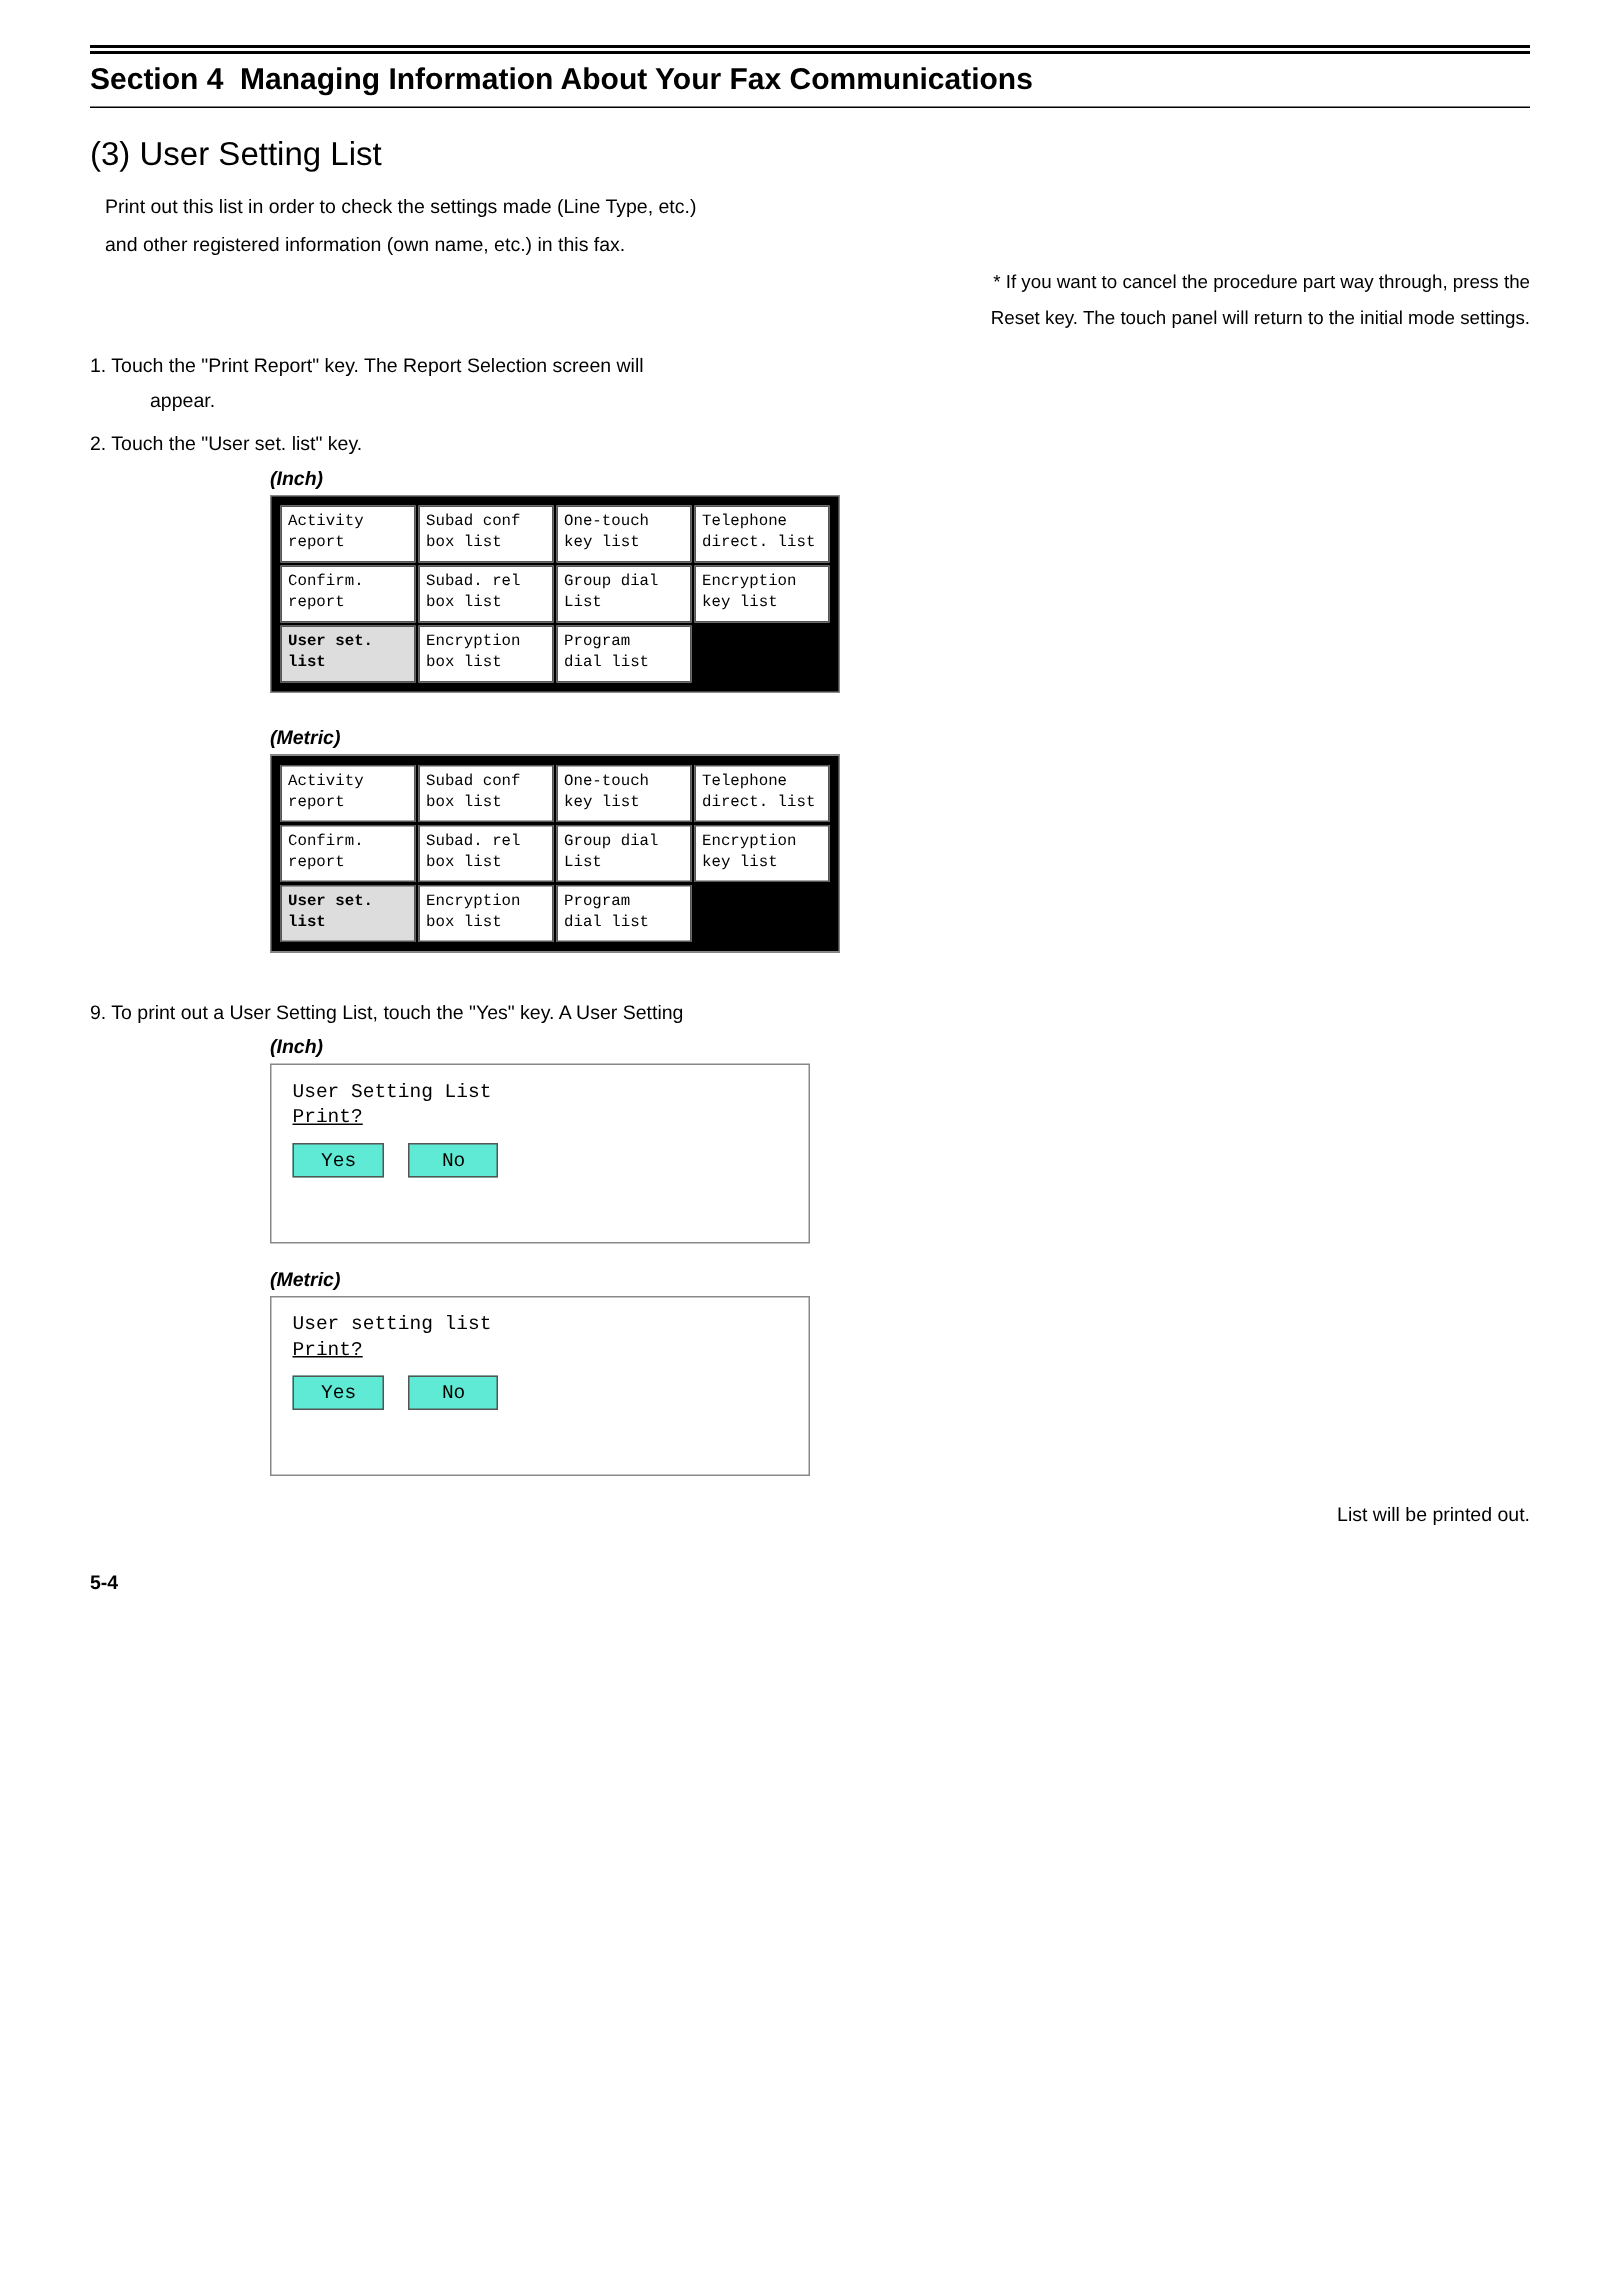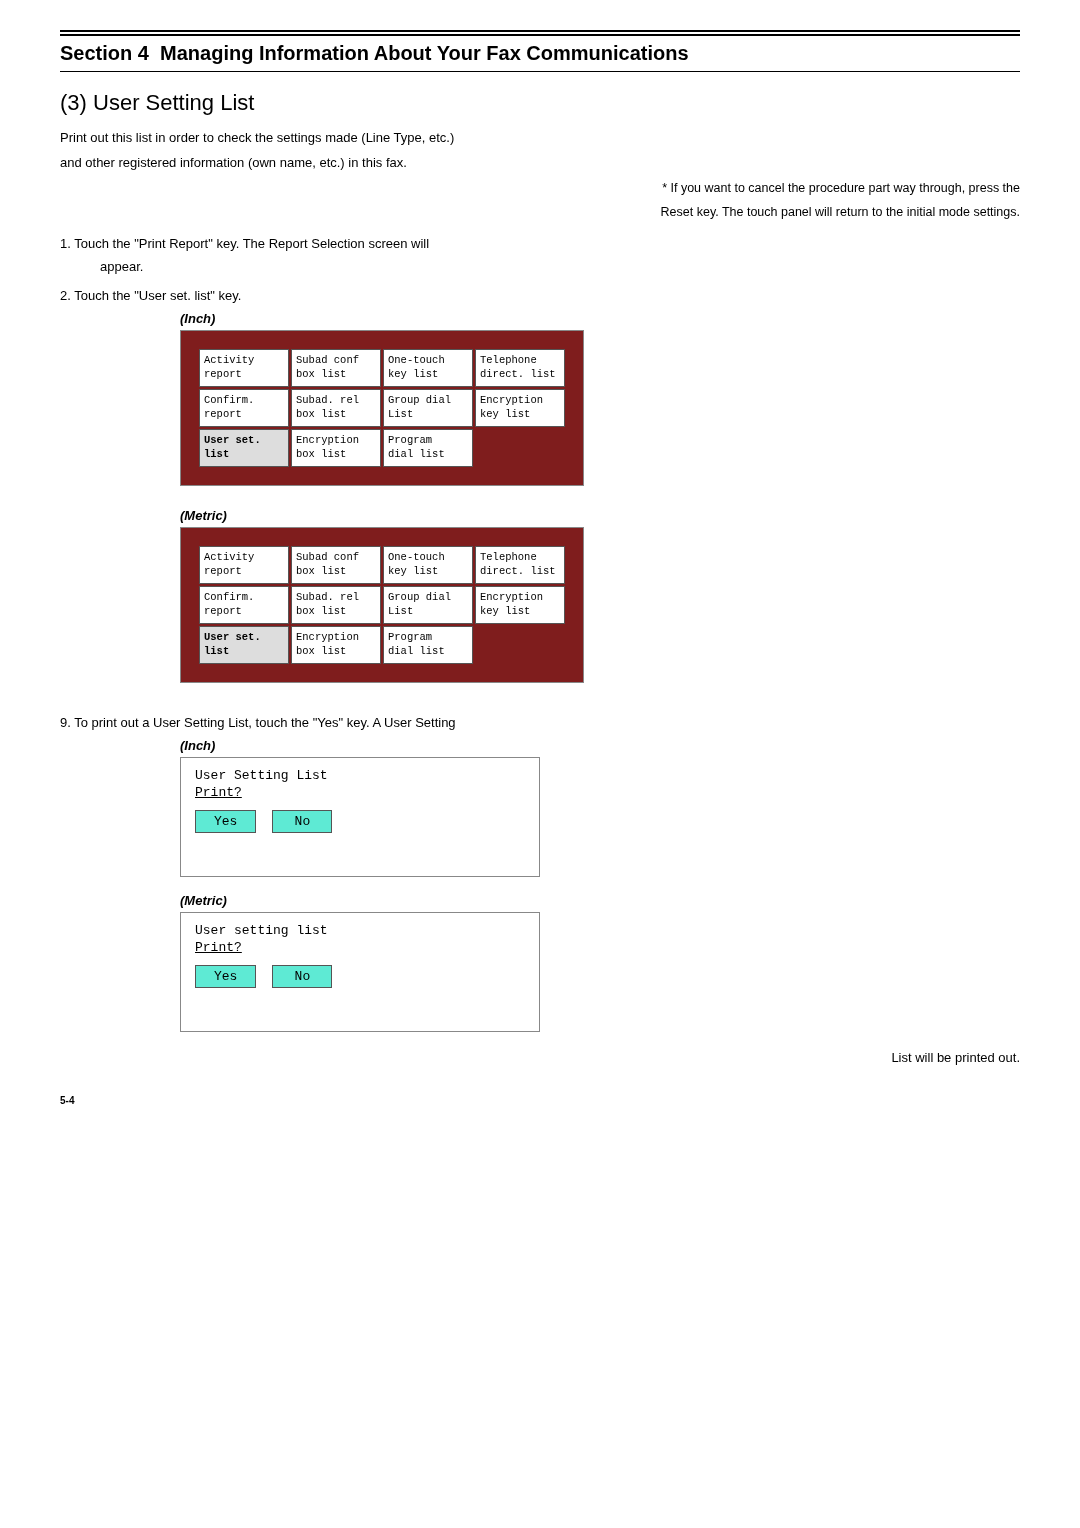--- a/index.html
+++ b/index.html
@@ -24,20 +24,21 @@
     }
     .page-title {
       font-size: 22px;
       font-weight: normal;
       margin-bottom: 12px;
     }
     .body-text {
       font-size: 13px;
       line-height: 1.6;
       margin-bottom: 4px;
+      margin-left: 10px;
     }
     .note-text {
       font-size: 12.5px;
       line-height: 1.6;
       margin-bottom: 4px;
       text-align: right;
     }
     .step-text {
       font-size: 13px;
       margin: 14px 0 8px 0;
@@ -48,23 +49,23 @@
     }
     .label-inch, .label-metric {
       font-size: 13px;
       font-weight: bold;
       margin-bottom: 4px;
       font-style: italic;
     }
     .ui-panel {
       border: 1px solid #888;
       display: inline-block;
-      padding: 18px;
+      padding: 6px;
       margin-bottom: 16px;
-      background: #7f1d1d;
+      background: #000000;
     }
     .ui-grid {
       display: grid;
       grid-template-columns: repeat(4, 90px);
       grid-template-rows: repeat(3, 38px);
       gap: 2px;
     }
     .ui-btn {
       border: 1px solid #555;
       background: #fff;
@@ -114,21 +115,21 @@
       cursor: default;
       min-width: 60px;
       text-align: center;
     }
     .footer-text {
       font-size: 13px;
       margin-top: 18px;
       text-align: right;
     }
     .page-number {
-      font-size: 10px;
+      font-size: 13px;
       margin-top: 30px;
       font-weight: bold;
     }
     hr.section-rule {
       border: none;
       border-top: 2px solid #000;
       margin-bottom: 2px;
     }
   </style>
 </head>

